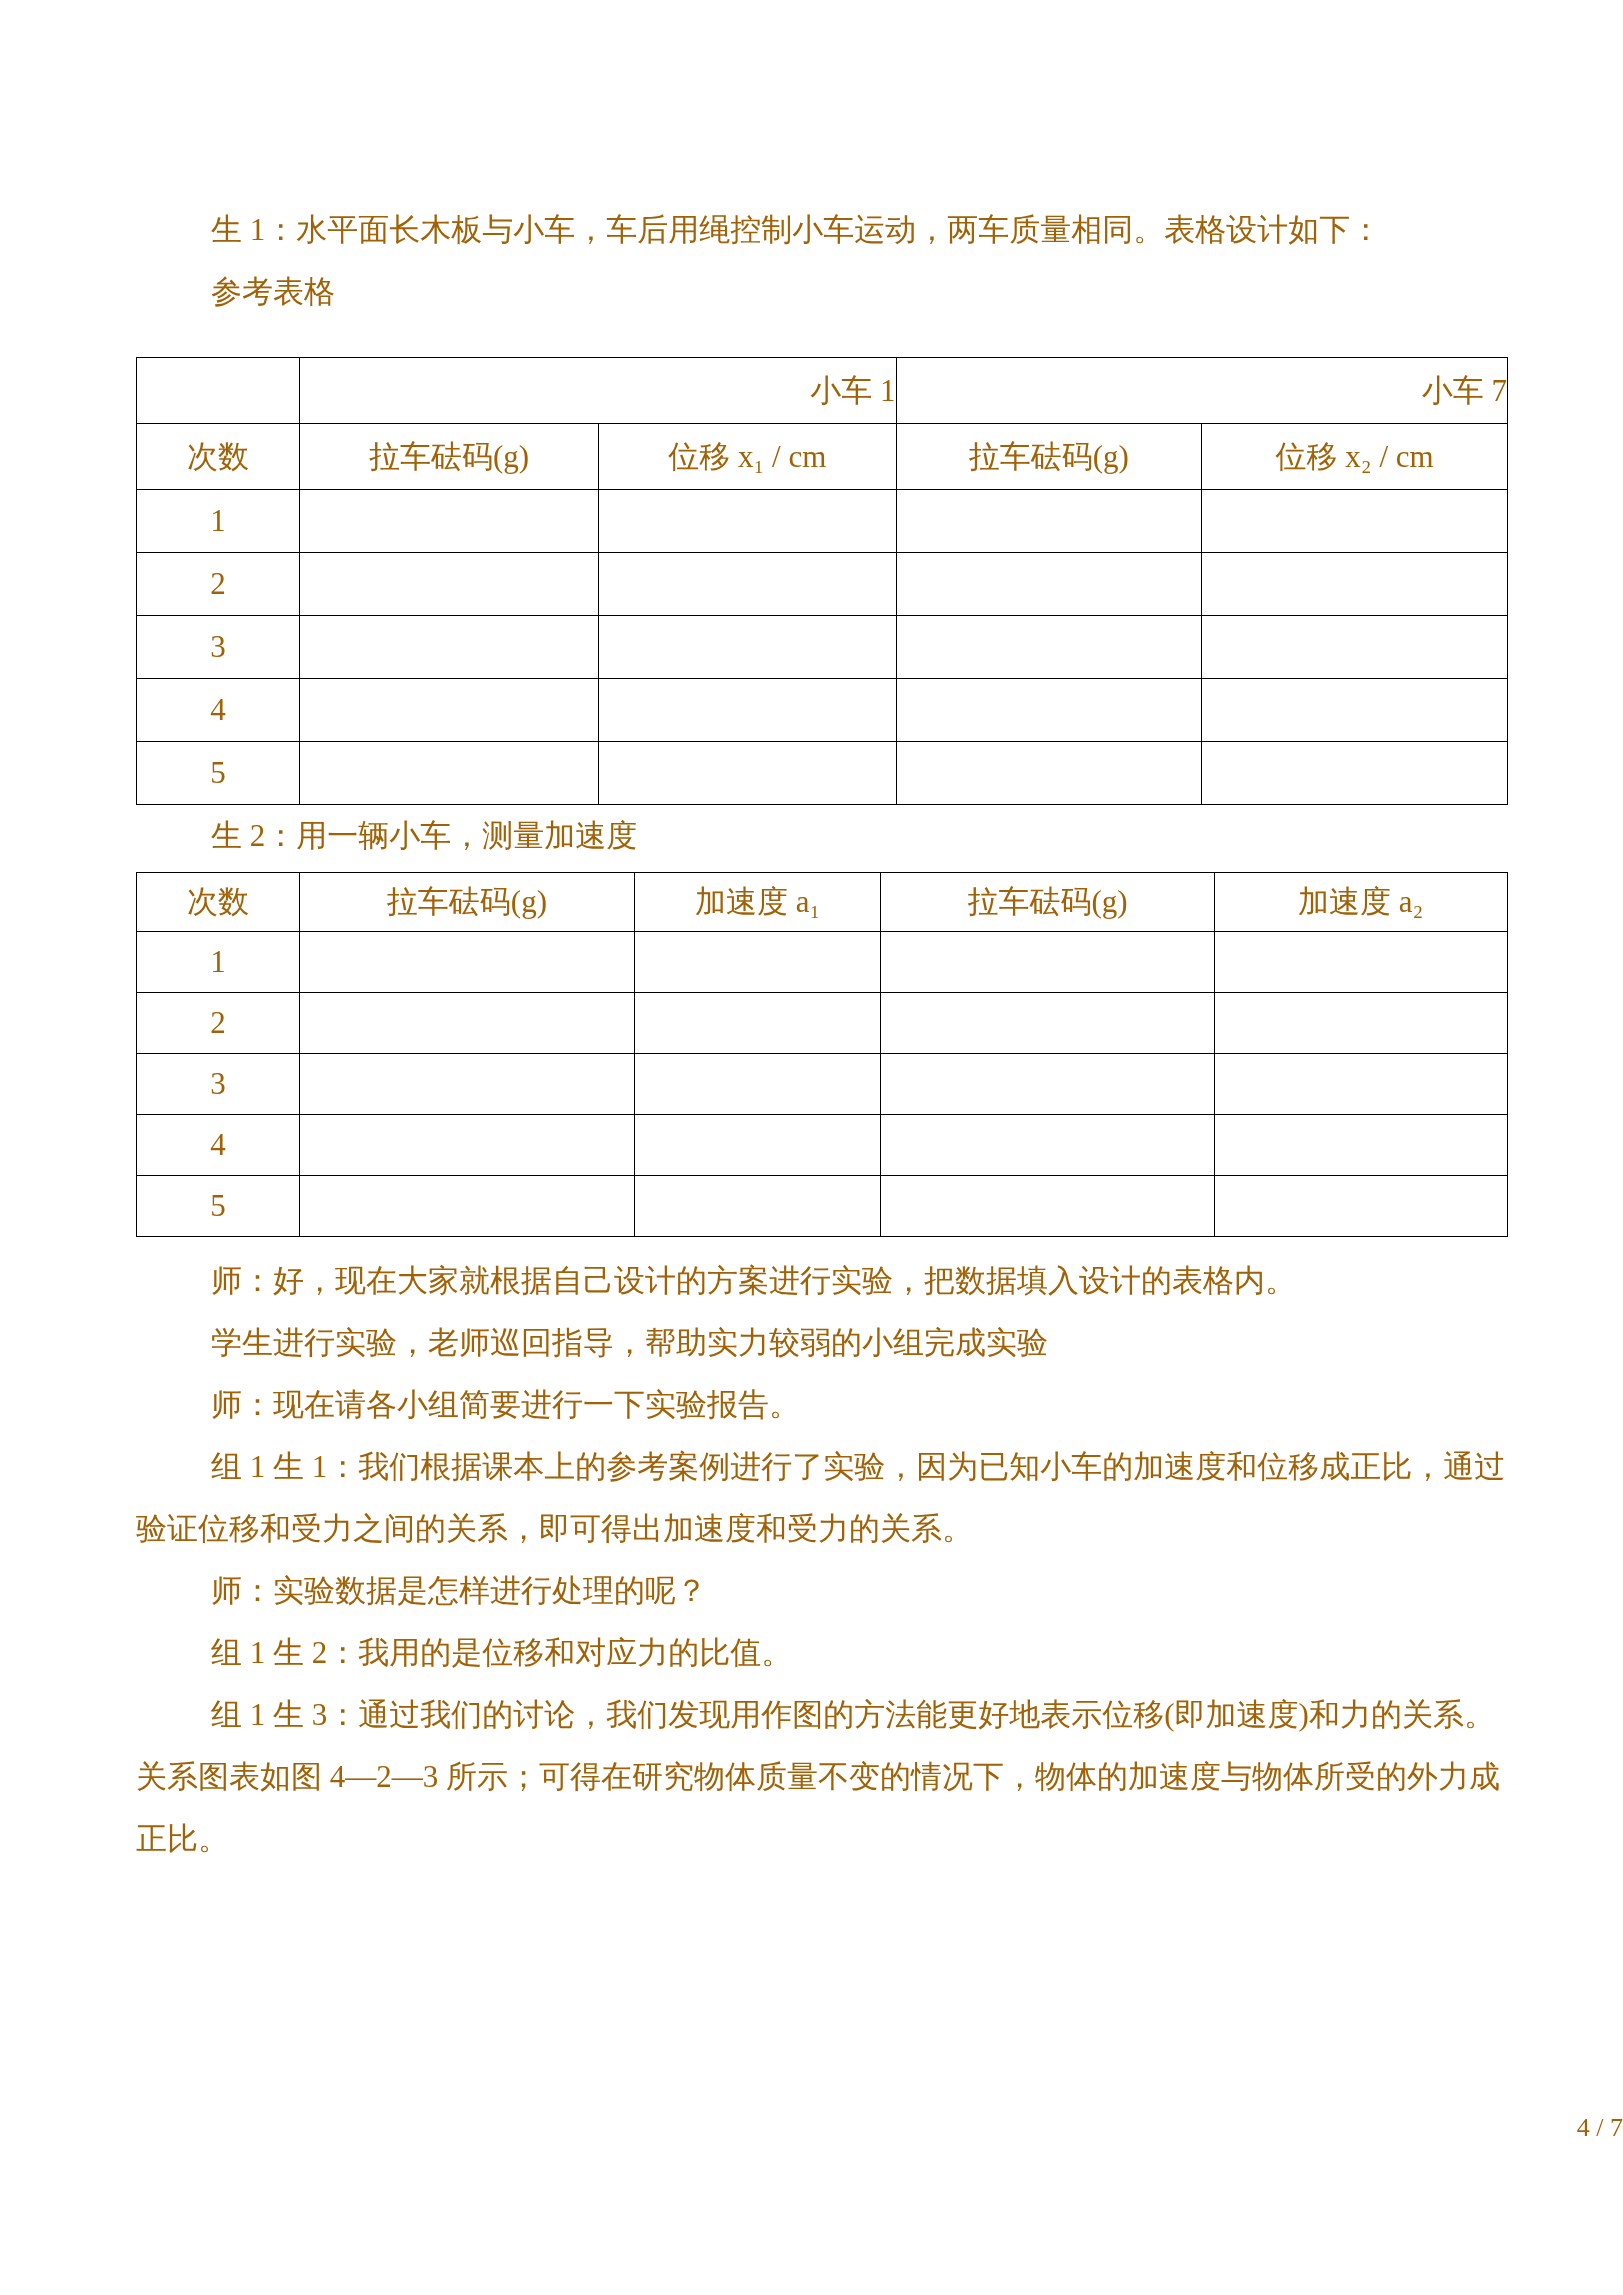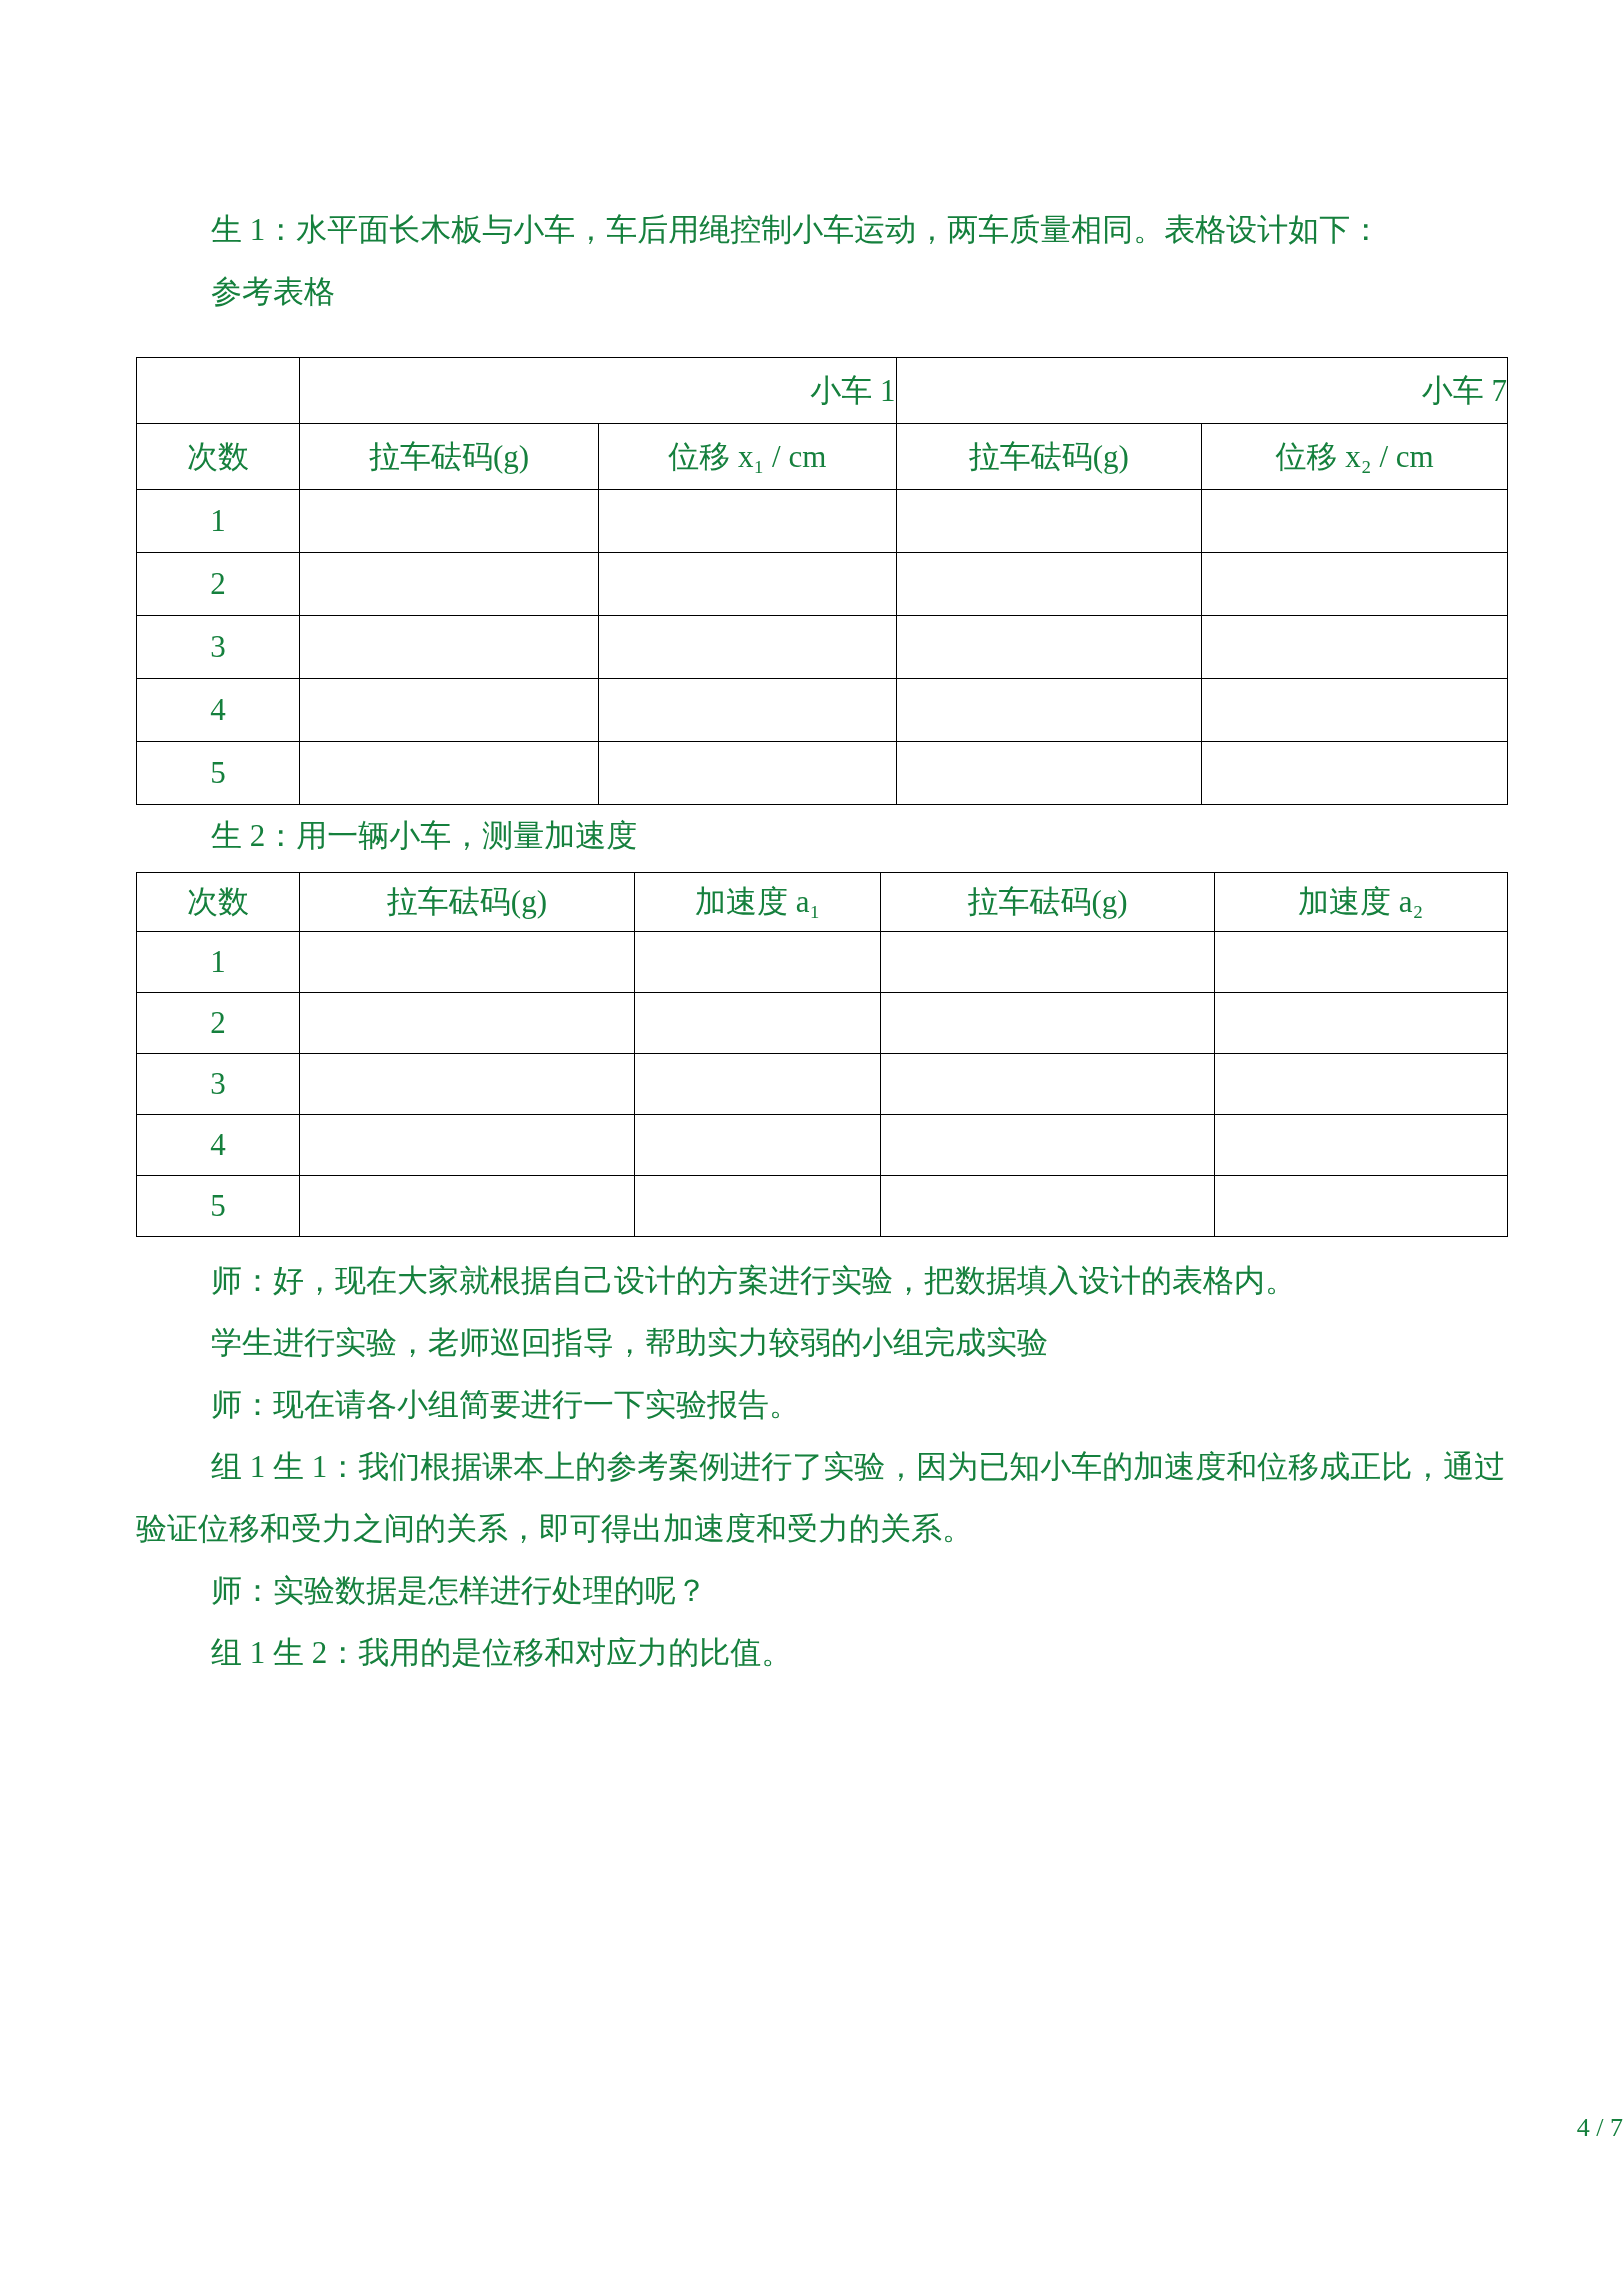--- a/index.html
+++ b/index.html
@@ -2,21 +2,21 @@
 <html style="font-size:11px"><head>
 <meta charset="utf-8">
 <style>
   * { margin: 0; padding: 0; box-sizing: border-box; }
   html, body { background: #ffffff; }
   .page {
     position: relative;
     width: 1623px;
     height: 2295px;
     background: #ffffff;
-    color: #15803d;
+    color: #a16207;
     font-family: "Liberation Serif", "DejaVu Serif", serif;
     font-size: 31px;
     padding: 199px 115px 0 136px;
     overflow: hidden;
   }
   .para { line-height: 62px; }
   .indent { text-indent: 75px; }
 
   table.tbl {
     width: 100%;
@@ -179,18 +179,19 @@
     </tbody>
   </table>
 
   <div class="after-tables">
     <p class="para indent">师：好，现在大家就根据自己设计的方案进行实验，把数据填入设计的表格内。</p>
     <p class="para indent">学生进行实验，老师巡回指导，帮助实力较弱的小组完成实验</p>
     <p class="para indent">师：现在请各小组简要进行一下实验报告。</p>
     <p class="para indent">组 1 生 1：我们根据课本上的参考案例进行了实验，因为已知小车的加速度和位移成正比，通过验证位移和受力之间的关系，即可得出加速度和受力的关系。</p>
     <p class="para indent">师：实验数据是怎样进行处理的呢？</p>
     <p class="para indent">组 1 生 2：我用的是位移和对应力的比值。</p>
+    <p class="para indent">组 1 生 3：通过我们的讨论，我们发现用作图的方法能更好地表示位移(即加速度)和力的关系。关系图表如图 4—2—3 所示；可得在研究物体质量不变的情况下，物体的加速度与物体所受的外力成正比。</p>
   </div>
 
   <div class="footer">4 / 7</div>
 
 </div>
 
 
 </body></html>

